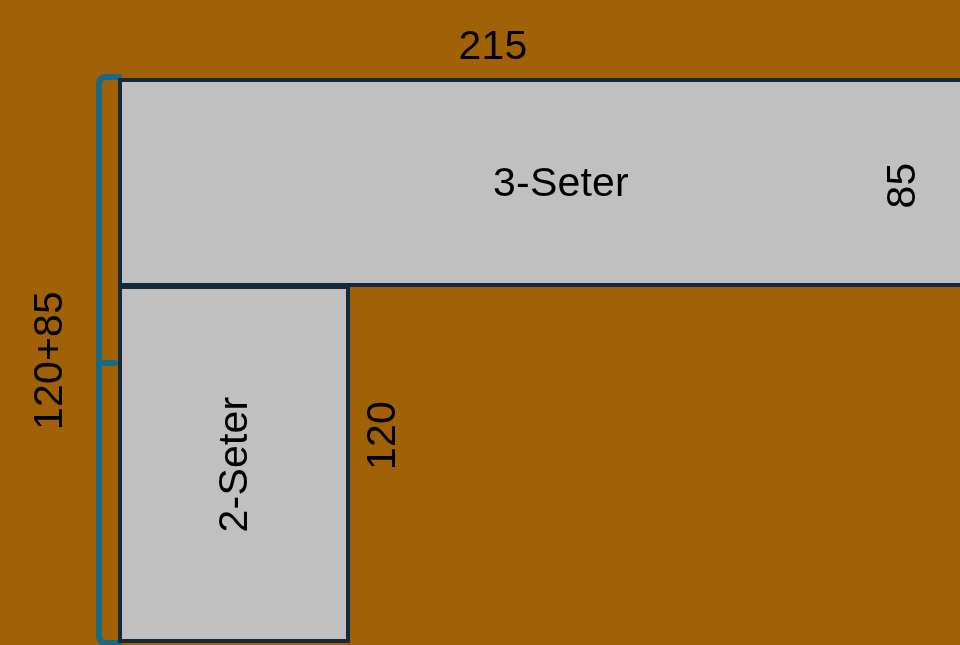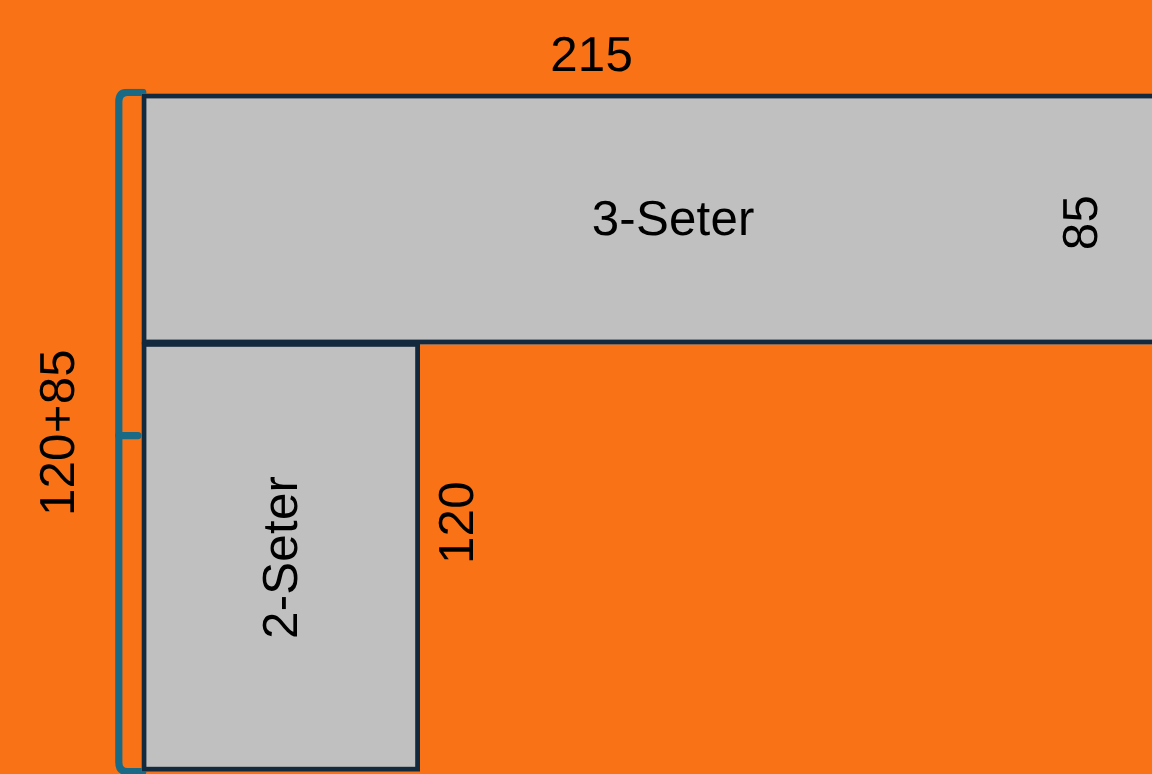--- a/index.html
+++ b/index.html
@@ -7,21 +7,21 @@
     padding: 0;
     background: #ffffff;
   }
   body {
     font-family: "Liberation Sans", sans-serif;
   }
   #diagram {
     position: relative;
     width: 960px;
     height: 645px;
-    background: #f97316;
+    background: #a16207;
     overflow: hidden;
   }
 
   
   .seat {
     position: absolute;
     background: #c0c0c0;
     border: 4px solid #13293d;
     box-sizing: border-box;
     display: flex;

